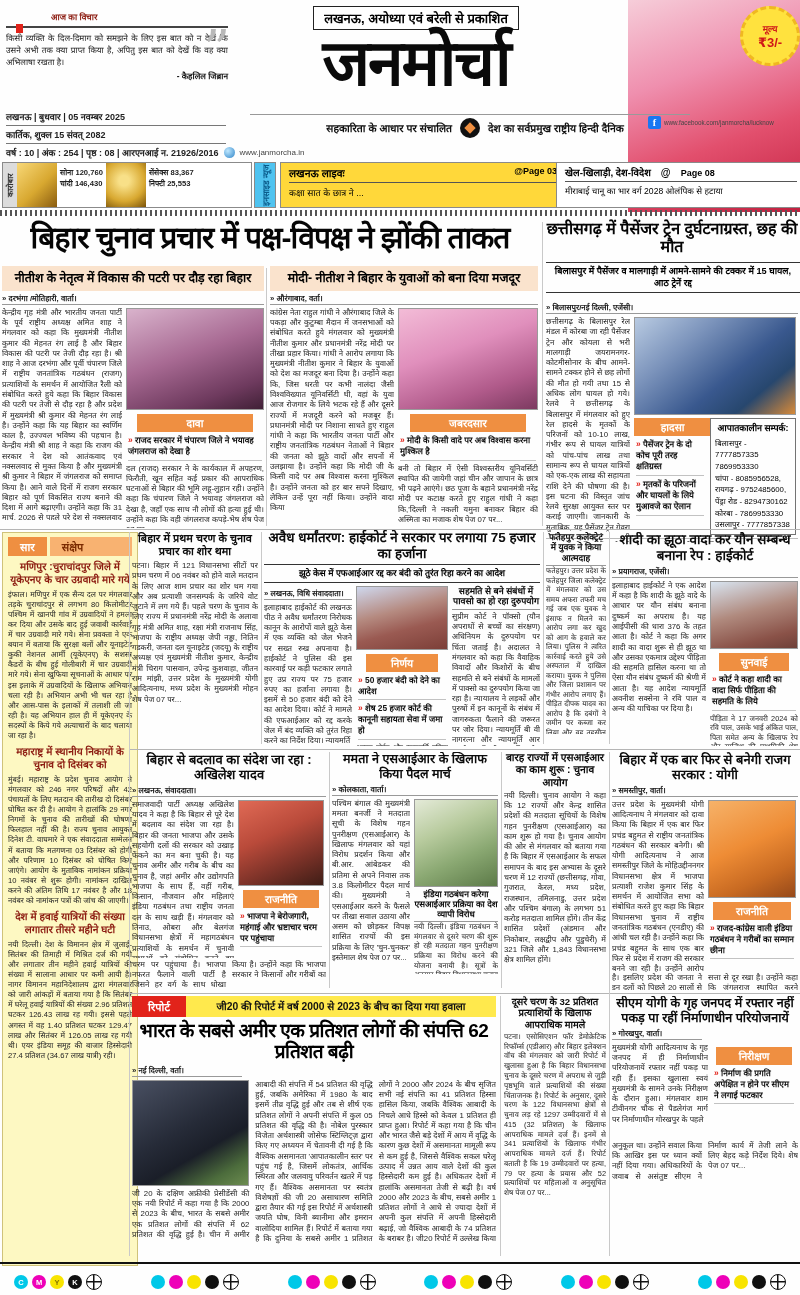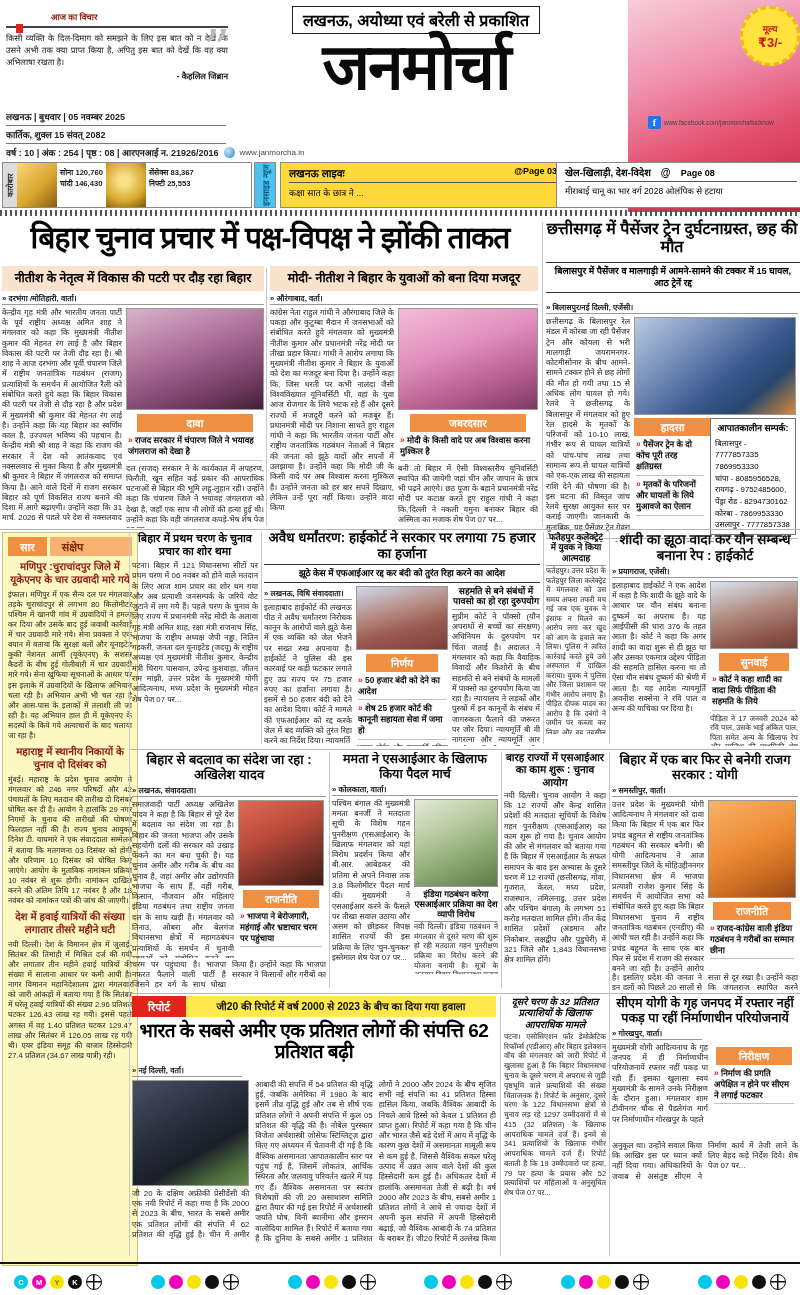--- a/index.html
+++ b/index.html
@@ -19,21 +19,21 @@
   .hline{position:absolute;height:1px;background:#b5b5b5;}
   
   #thought-box{border-bottom:0;}
   #thought-label{color:#8d1d12;font-weight:bold;font-size:8.5px;margin-left:45px;}
   #thought-rule{height:2px;background:#444;margin:2px 0 4px;position:relative;}
   #thought-rule .sq{position:absolute;left:10px;top:-2px;width:7px;height:9px;background:#e2231a;}
   #quote-mark{position:absolute;right:-2px;top:2px;font-family:"DejaVu Serif",serif;font-size:52px;color:#b9b9b9;line-height:0.6;}
   #quote-text{font-size:8.3px;line-height:1.45;color:#222;text-align:justify;}
   #quote-author{font-size:8.3px;font-weight:bold;text-align:right;color:#111;margin-top:2px;}
   .dl{font-size:9px;font-weight:bold;color:#222;border-bottom:1px solid #777;padding:2px 0;}
-  #pub-line{display:inline-block;border:1.5px solid #222;font-weight:bold;font-size:16px;padding:2px 10px;background:#fff;}
+  #pub-line{display:inline-block;border:1.5px solid #222;font-weight:bold;font-size:13px;padding:2px 10px;background:#fff;}
   #logo{font-size:64px;font-weight:900;color:#0a0a0a;letter-spacing:-2px;line-height:1.05;white-space:nowrap;}
   #tagline{display:flex;align-items:center;gap:8px;font-weight:bold;font-size:10.5px;color:#111;border-top:1px solid #999;padding-top:3px;}
   #nib{width:20px;height:20px;border-radius:50%;background:#111;display:flex;align-items:center;justify-content:center;flex:0 0 20px;}
   #nib .n{width:8px;height:8px;background:#ef8f41;transform:rotate(45deg);}
   #fb-row{display:flex;align-items:center;gap:3px;}
   #fb-icon{width:13px;height:13px;background:#1877f2;color:#fff;border-radius:2px;font-weight:bold;font-size:10px;display:flex;align-items:center;justify-content:center;font-family:"Liberation Serif",serif;}
   #fb-url{font-size:6.3px;color:#444;}
   #price-burst{width:54px;height:54px;border-radius:50%;background:#ffe23e;border:3px dashed #f0b820;display:flex;flex-direction:column;align-items:center;justify-content:center;color:#d01818;font-weight:bold;}
   #price-burst .l1{font-size:9px;}
   #price-burst .l2{font-size:13px;}
@@ -97,20 +97,27 @@
     </div>
   </div>
 
   <div class="abs" style="left:628px;top:0;width:172px;height:212px;background:linear-gradient(160deg,#f6cdd9 0%,#ef8fae 35%,#e24f6d 65%,#c2203f 100%);"></div>
 
   <div class="abs ctr" style="left:236px;top:6px;width:360px;">
     <span id="pub-line">लखनऊ, अयोध्या एवं बरेली से प्रकाशित</span>
     <div id="logo">जनमोर्चा</div>
   </div>
 
+  <div class="abs" id="tagline" style="left:250px;top:114px;width:440px;">
+    <span style="flex:1;text-align:right;">सहकारिता के आधार पर संचालित</span>
+    <span id="nib">
+        <span class="n"></span>
+      </span>
+    <span style="flex:1;">देश का सर्वप्रमुख राष्ट्रीय हिन्दी दैनिक</span>
+  </div>
 
   <div class="abs" id="fb-row" style="left:648px;top:116px;width:150px;">
     <span id="fb-icon">f</span>
     <span id="fb-url">www.facebook.com/janmorcha/lucknow</span>
   </div>
 
   <div class="abs" id="price-burst" style="left:740px;top:6px;">
     <span class="l1">मूल्य</span>
     <span class="l2">₹3/-</span>
   </div>
@@ -334,21 +341,21 @@
     </div>
     <div id="g20-headline" style="margin:4px 0 2px;">भारत के सबसे अमीर एक प्रतिशत लोगों की संपत्ति 62 प्रतिशत बढ़ी</div>
     <div class="by" style="width:110px;">» नई दिल्ली, वर्ता।</div>
     <div id="g20-body" class="body">
       <div class="ph" style="height:104px;margin-bottom:3px;background:linear-gradient(150deg,#495062 0%,#262b38 45%,#1a1e28 65%,#4c6c3c 85%,#6c8c50 100%);"></div>
       <span>जी 20 के दक्षिण अफ्रीकी प्रेसीडेंसी की एक नयी रिपोर्ट में कहा गया है कि 2000 से 2023 के बीच, भारत के सबसे अमीर एक प्रतिशत लोगों की संपत्ति में 62 प्रतिशत की वृद्धि हुई है। चीन में अमीर आबादी की संपत्ति में 54 प्रतिशत की वृद्धि हुई, जबकि अमेरिका में 1980 के बाद इसमें तीव्र वृद्धि हुई और तब से शीर्ष एक प्रतिशत लोगों ने अपनी संपत्ति में कुल 05 प्रतिशत की वृद्धि की है। नोबेल पुरस्कार विजेता अर्थशास्त्री जोसेफ स्टिग्लिट्ज़ द्वारा किए गए अध्ययन में चेतावनी दी गई है कि वैश्विक असमानता 'आपातकालीन स्तर' पर पहुंच गई है, जिसमें लोकतंत्र, आर्थिक स्थिरता और जलवायु परिवर्तन खतरे में पड़ गए हैं। वैश्विक असमानता पर स्वतंत्र विशेषज्ञों की जी 20 असाधारण समिति द्वारा तैयार की गई इस रिपोर्ट में अर्थशास्त्री जयति घोष, विनी ब्यानीमा और इमरान वालोदिया शामिल हैं। रिपोर्ट में बताया गया है कि दुनिया के सबसे अमीर 1 प्रतिशत लोगों ने 2000 और 2024 के बीच सृजित सभी नई संपत्ति का 41 प्रतिशत हिस्सा हासिल किया, जबकि वैश्विक आबादी के निचले आधे हिस्से को केवल 1 प्रतिशत ही प्राप्त हुआ। रिपोर्ट में कहा गया है कि चीन और भारत जैसे बड़े देशों में आय में वृद्धि के कारण कुछ देशों में असमानता मामूली रूप से कम हुई है, जिससे वैश्विक सकल घरेलू उत्पाद में उन्नत आय वाले देशों की कुल हिस्सेदारी कम हुई है। अधि‍कतर देशों में हालांकि असमानता तेजी से बढ़ी है। वर्ष 2000 और 2023 के बीच, सबसे अमीर 1 प्रतिशत लोगों ने आधे से ज्यादा देशों में अपनी कुल संपत्ति में अपनी हिस्सेदारी बढ़ाई, जो वैश्विक आबादी के 74 प्रतिशत के बराबर है। जी20 रिपोर्ट में उल्लेख किया गया है कि अत्यधिक असमानता एक विकल्प है, आवश्यकता नहीं, और इसे राजनीतिक कार्रवाई और वैश्विक सहयोग के माध्यम से कम किया जा सकता है। इसमें कहा गया है कि इस प्रयास का नेतृत्व करने में जी 20 की महत्वपूर्ण भूमिका है। जी 20 रिपोर्ट में एक नया निकाय बनाने का सुझाव दिया गया है, जैसे कि असमानता पर अंतर्राष्ट्रीय पैनल (आईपीआई), जो जलवायु परिवर्तन पर अंतर-सरकारी पैनल के समान हो।</span>
     </div>
   </div>
 
   <div class="abs" style="left:504px;top:996px;width:102px;height:260px;overflow:hidden;">
-    <div class="hd ctr" style="font-size:9.6px;margin-bottom:2px;font-style:italic;">दूसरे चरण के 32 प्रतिशत प्रत्याशियों के खिलाफ आपराधिक मामले</div>
+    <div class="hd ctr" style="font-size:9.6px;margin-bottom:2px;">दूसरे चरण के 32 प्रतिशत प्रत्याशियों के खिलाफ आपराधिक मामले</div>
     <div class="body" style="height:210px;font-size:7.4px;">पटना। एसोसिएशन फॉर डेमोक्रेटिक रिफॉर्म्स (एडीआर) और बिहार इलेक्शन वॉच की मंगलवार को जारी रिपोर्ट में खुलासा हुआ है कि बिहार विधानसभा चुनाव के दूसरे चरण में अपराध से जुड़ी पृष्ठभूमि वाले प्रत्याशियों की संख्या चिंताजनक है। रिपोर्ट के अनुसार, दूसरे चरण के 122 विधानसभा क्षेत्रों से चुनाव लड़ रहे 1297 उम्मीदवारों में से 415 (32 प्रतिशत) के खिलाफ आपराधिक मामले दर्ज हैं। इनमें से 341 प्रत्याशियों के खिलाफ गंभीर आपराधिक मामले दर्ज हैं। रिपोर्ट बताती है कि 19 उम्मीदवारों पर हत्या, 79 पर हत्या के प्रयास और 52 प्रत्याशियों पर महिलाओं व अनुसूचित शेष पेज 07 पर...</div>
   </div>
 
   <div class="abs" style="left:612px;top:996px;width:186px;height:260px;overflow:hidden;">
     <div class="hd ctr" style="font-size:12.6px;">सीएम योगी के गृह जनपद में रफ्तार नहीं पकड़ पा रहीं निर्माणाधीन परियोजनायें</div>
     <div class="by" style="width:90px;">» गोरखपुर, वार्ता।</div>
     <div class="flexr">
       <div class="body" style="width:96px;height:96px;">मुख्यमंत्री योगी आदित्यनाथ के गृह जनपद में ही निर्माणाधीन परियोजनायें रफ्तार नहीं पकड़ पा रही हैं। इसका खुलासा स्वयं मुख्यमंत्री के सामने उनके निरीक्षण के दौरान हुआ। मंगलवार शाम टीवीनगर चौक से पैडलेगंज मार्ग पर निर्माणाधीन गोरखपुर के पहले</div>
       <div style="width:84px;">
         <div class="kick" style="width:72%;">निरीक्षण</div>

